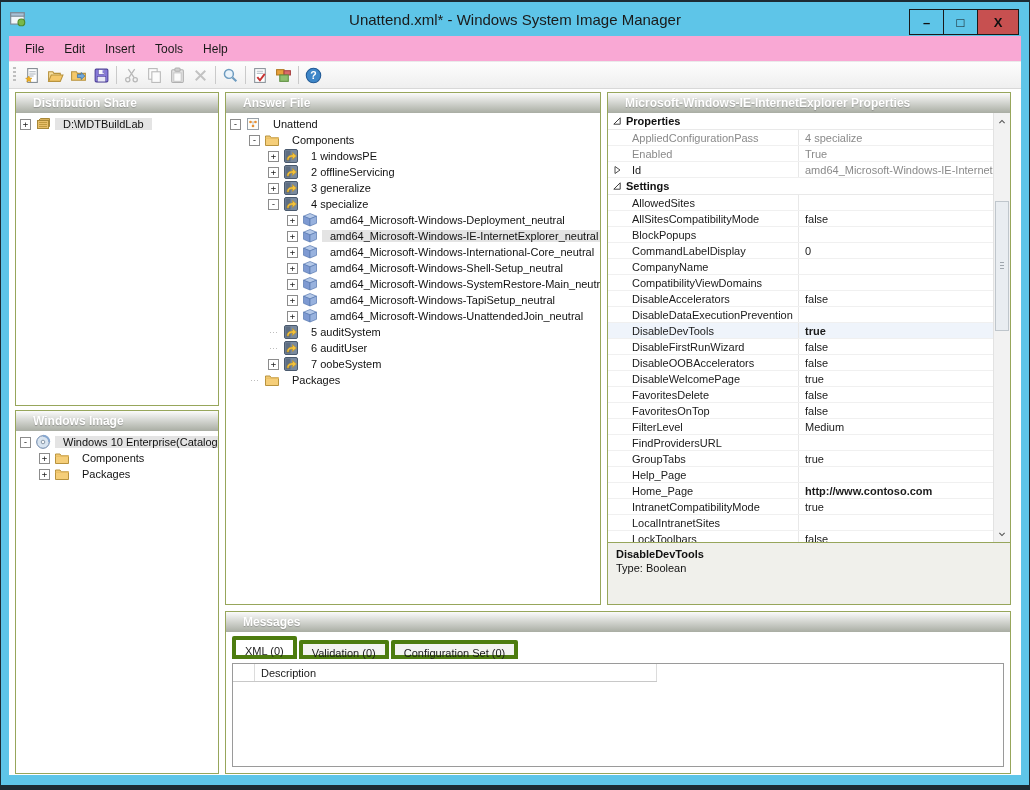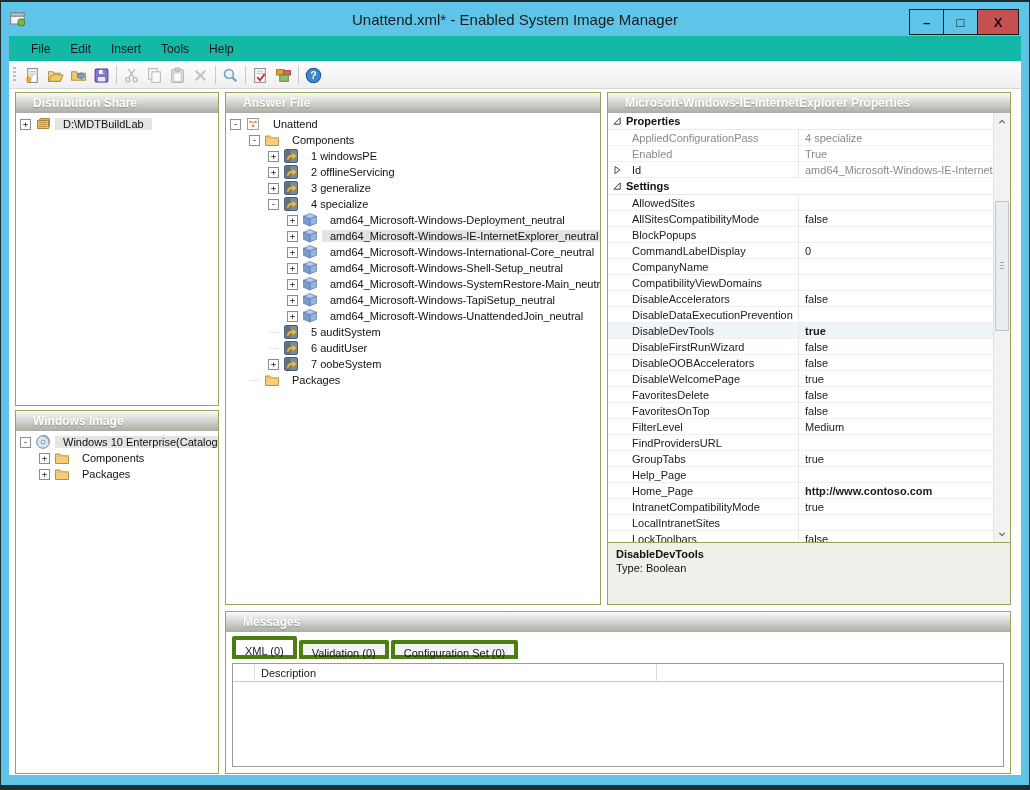--- a/index.html
+++ b/index.html
@@ -23,21 +23,21 @@
     border:1px solid #1a1a1a;background:#1a1a1a;
   }
   .wbtn{
     width:33px;height:24px;display:flex;align-items:center;justify-content:center;
     background:#5EC5E8;color:#111;font-size:13px;font-weight:bold;margin-left:1px;
   }
   .wbtn:first-child{margin-left:0;}
   .wbtn.close{background:#C75050;width:40px;}
   
   #inner{position:absolute;left:8px;right:8px;top:34px;bottom:10px;background:#fff;}
-  #menubar{height:26px;background:#14b8a6;display:flex;align-items:center;padding-left:12px;border-bottom:1px solid #EAEAEA;}
+  #menubar{height:26px;background:#f9a8d4;display:flex;align-items:center;padding-left:6px;border-bottom:1px solid #EAEAEA;}
   .menu-item{font-size:12px;color:#1a1a1a;padding:4px 10px;}
   #toolbar{height:27px;background:linear-gradient(#FDFDFD,#EFEFEF);border-bottom:1px solid #D8D8D8;display:flex;align-items:center;padding-left:2px;}
   .tgrip{width:3px;height:16px;margin:0 5px 0 2px;background:repeating-linear-gradient(#BFBFBF 0 2px,transparent 2px 4px);}
   .tbtn{width:23px;height:23px;display:flex;align-items:center;justify-content:center;}
   .tbtn svg{width:17px;height:17px;}
   .tsep{width:1px;height:18px;background:#CACACA;margin:0 3px;}
   #client{position:absolute;left:0;right:0;top:54px;bottom:0;background:#fff;}
   
   .pane{position:absolute;border:1px solid #97A65B;background:#fff;display:flex;flex-direction:column;overflow:hidden;}
   .pane-header{
@@ -94,40 +94,40 @@
   #prop-desc{flex:0 0 62px;border-top:1px solid #97A65B;background:#F0F0EB;padding:5px 8px;font-size:11px;color:#111;}
   #prop-desc .dname{font-weight:bold;margin-bottom:2px;}
   
   #msg-body{flex:1;background:#fff;display:flex;flex-direction:column;}
   #msg-tabs{display:flex;align-items:flex-end;padding:4px 6px 0 6px;height:27px;}
   .tab{
     height:19px;line-height:18px;padding:0 9px;font-size:11px;color:#1a1a1a;
     border:4px solid #4d7c0f;background:#F3F3F1;margin-right:2px;border-radius:2px 2px 0 0;
   }
   .tab.active{height:23px;line-height:22px;background:#fff;}
-  #msg-table{margin:4px 6px 6px 6px;flex:1;border:1px solid #9A9A9A;background:#fff;display:flex;flex-direction:column;}
+  #msg-table{margin:4px 6px 6px 6px;flex:1;border:1px solid #9A9A9A;background:#fff;display:flex;}
   #msg-thead{height:18px;display:flex;border-bottom:1px solid #C8C8C8;font-size:11px;color:#1a1a1a;}
   .thc{display:flex;align-items:center;padding-left:6px;border-right:1px solid #DCDCDC;overflow:hidden;white-space:nowrap;}
   .thc.c0{flex:0 0 22px;padding-left:0;}
   .thc.c1{flex:0 0 402px;}
   .thc.c2{flex:1;border-right:none;}
   #msg-rows{flex:1;}
 </style>
 </head>
 <body>
 
 <div id="win">
 
   <div id="titlebar">
     <span id="app-icon"><svg viewBox="0 0 16 16">
           <rect x="1.5" y="2.5" width="12" height="10" fill="#F2F6FA" stroke="#7A8894"></rect>
           <rect x="1.5" y="2.5" width="12" height="3" fill="#A9C2D8" stroke="#7A8894"></rect>
           <circle cx="11" cy="11" r="3" fill="#79B84A" stroke="#4E8A2A"></circle>
         </svg></span>
-    <span id="title-text">Unattend.xml* - Enabled System Image Manager</span>
+    <span id="title-text">Unattend.xml* - Windows System Image Manager</span>
     <div id="win-controls">
       <div class="wbtn">–</div>
       <div class="wbtn">□</div>
       <div class="wbtn close">X</div>
     </div>
   </div>
 
   <div id="inner">
     <div id="menubar">
         <div class="menu-item">File</div>

